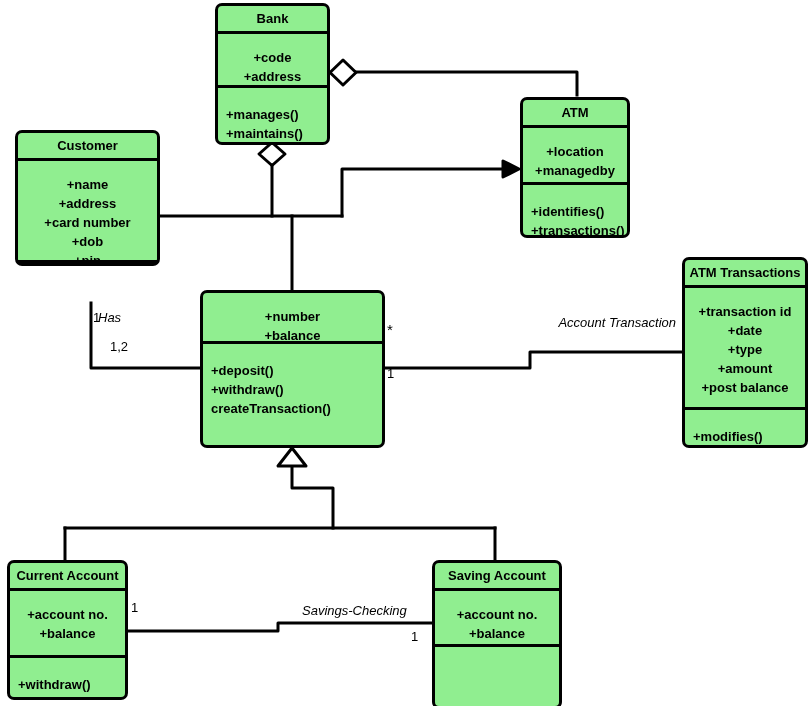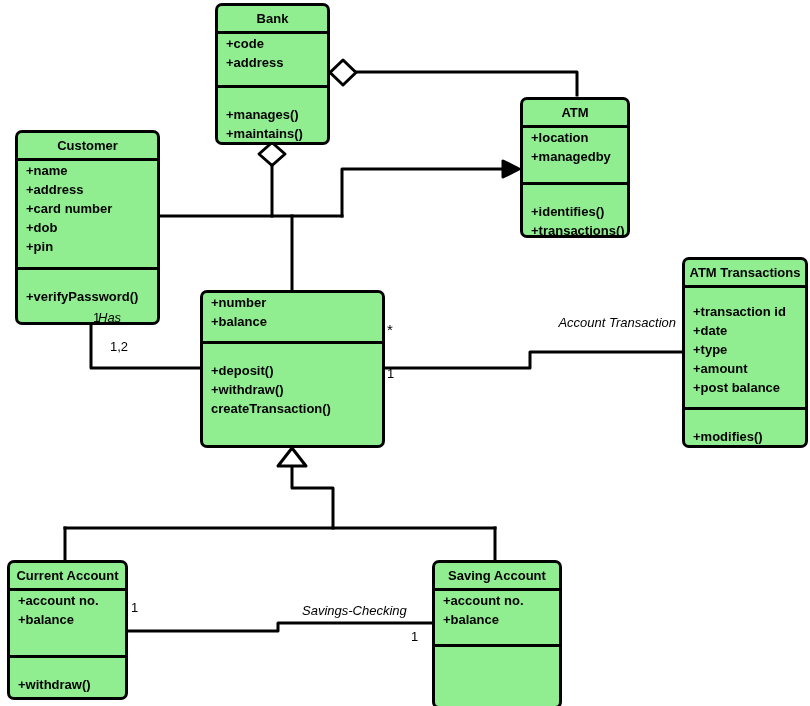--- a/index.html
+++ b/index.html
@@ -18,28 +18,28 @@
     color:#000;
   }
   .uml-title{
     flex:0 0 25px;
     border-bottom:3px solid #000;
     display:flex;align-items:center;justify-content:center;
     font-size:13px;font-weight:700;white-space:nowrap;
   }
   .uml-attrs{
     border-bottom:3px solid #000;
-    padding:0 8px;box-sizing:border-box;overflow:hidden;
+    padding:14px 8px;box-sizing:border-box;overflow:hidden;text-align:center;
   }
   .uml-methods{flex:1;padding:17px 8px;box-sizing:border-box;overflow:hidden;}
   .member{font-size:13px;font-weight:700;line-height:19px;white-space:nowrap;}
 
   #bank{left:215px;top:3px;width:115px;height:142px}
   #bank .uml-attrs{flex-basis:54px}
-  #customer{left:15px;top:130px;width:145px;height:195px}
+  #customer{left:15px;top:130px;width:145px;height:136px}
   #customer .uml-attrs{flex-basis:109px}
   #atm{left:520px;top:97px;width:110px;height:141px}
   #atm .uml-attrs{flex-basis:57px}
   #account{left:200px;top:290px;width:185px;height:158px}
   #account .uml-attrs{flex-basis:51px}
   #atm-transactions{left:682px;top:257px;width:126px;height:191px}
   #atm-transactions .uml-attrs{flex-basis:122px;padding-top:14px}
   #current-account{left:7px;top:560px;width:121px;height:140px}
   #current-account .uml-attrs{flex-basis:67px}
   #saving-account{left:432px;top:560px;width:130px;height:149px}
@@ -104,23 +104,20 @@
 
   <div class="uml-class" id="customer">
     <div class="uml-title">Customer</div>
     <div class="uml-attrs">
         <div class="member">+name</div>
         <div class="member">+address</div>
         <div class="member">+card number</div>
         <div class="member">+dob</div>
         <div class="member">+pin</div>
       </div>
-    <div class="uml-methods">
-        <div class="member">+verifyPassword()</div>
-      </div>
   </div>
 
   <div class="uml-class" id="atm">
     <div class="uml-title">ATM</div>
     <div class="uml-attrs">
         <div class="member">+location</div>
         <div class="member">+managedby</div>
       </div>
     <div class="uml-methods">
         <div class="member">+identifies()</div>

